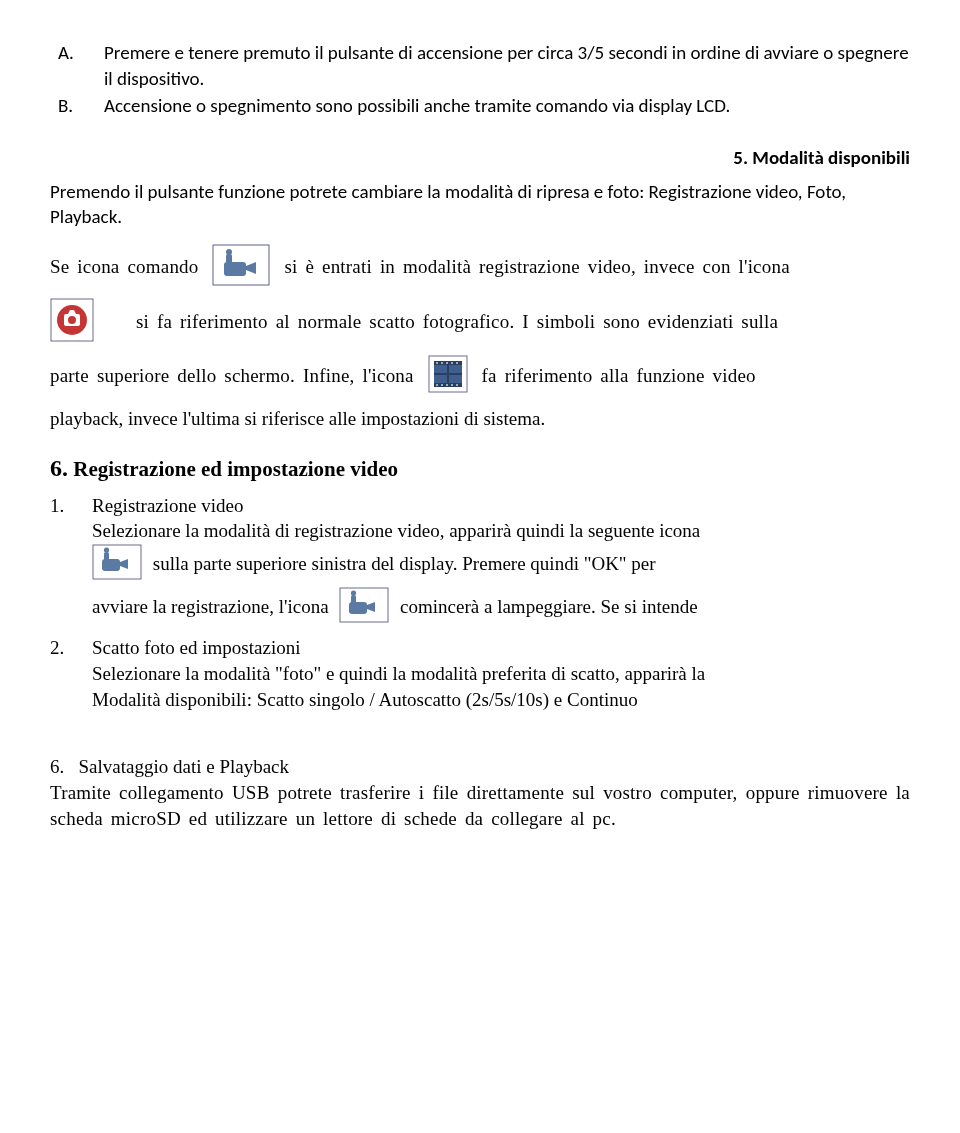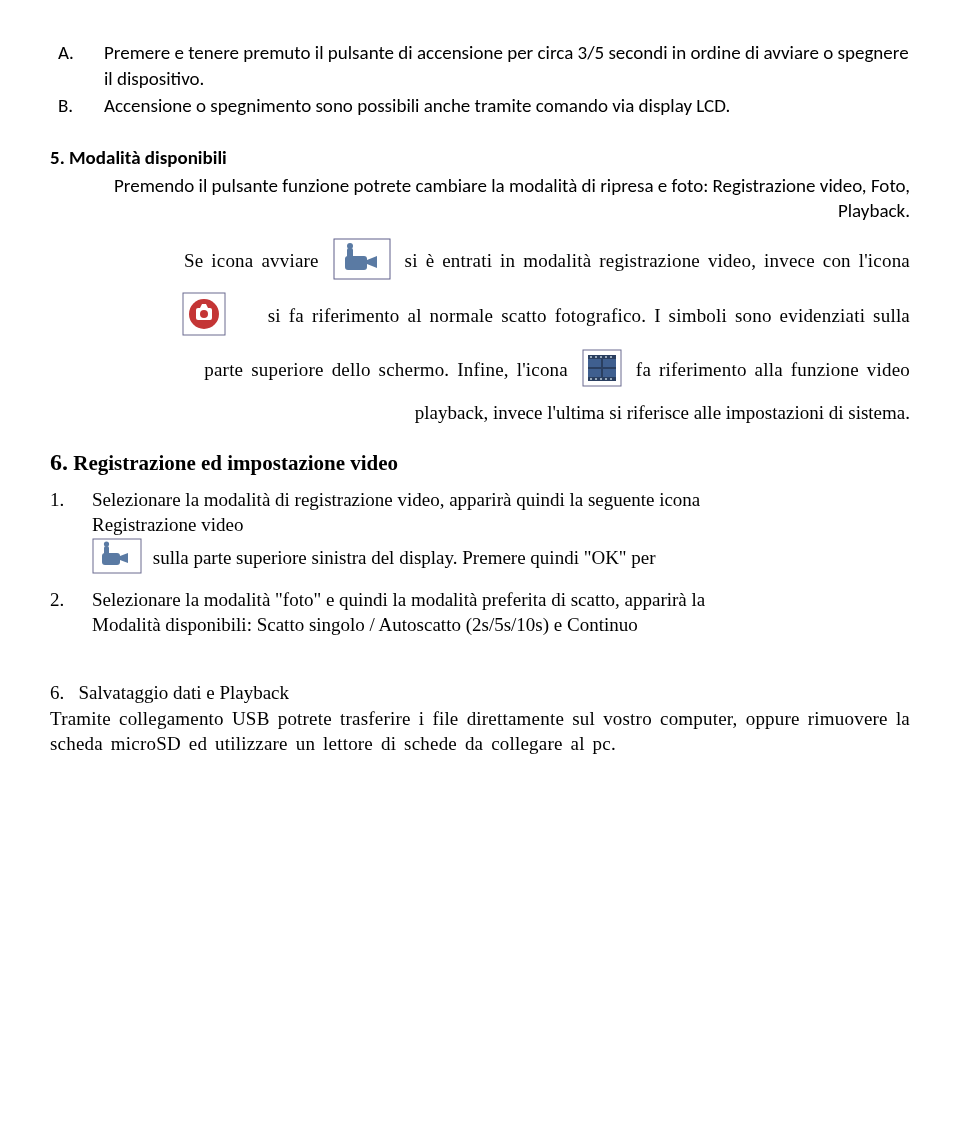--- a/index.html
+++ b/index.html
@@ -62,41 +62,40 @@
     flex-shrink: 0;
   }
   .num-body {
     flex: 1;
   }
   .gap-top {
     margin-top: 42px;
   }
   .para {
     margin: 0 0 6px 0;
-    text-align: right;
   }
   svg { display: inline-block; }
 </style>
 </head>
 <body>
 
 <div class="list-item calibri">
   <div class="list-marker">A.</div>
   <div class="list-body">Premere e tenere premuto il pulsante di accensione per circa 3/5 secondi in ordine di avviare o spegnere il dispositivo.</div>
 </div>
 <div class="list-item calibri">
   <div class="list-marker">B.</div>
   <div class="list-body">Accensione o spegnimento sono possibili anche tramite comando via display LCD.</div>
 </div>
 
-<p class="bold calibri" style="margin-top:26px;margin-bottom:2px;">5.   Modalità disponibili</p>
+<p class="bold calibri" style="margin-top:26px;margin-bottom:8px;text-align:right;">5.   Modalità disponibili</p>
 <p class="calibri para">Premendo il pulsante funzione potrete cambiare la modalità di ripresa e foto: Registrazione video, Foto, Playback.</p>
 
 <p class="flow flow-wide para" style="margin-top:14px;">
-  <span>Se icona avviare</span>
+  <span>Se icona comando</span>
   <span class="icon">
     <svg width="58" height="42" viewBox="0 0 58 42">
       <rect x="1" y="1" width="56" height="40" fill="#fff" stroke="#5f5f8a" stroke-width="1"></rect>
       <rect x="12" y="18" width="22" height="14" rx="3" fill="#5a7aa3"></rect>
       <path d="M34 22 L44 18 L44 30 L34 26 Z" fill="#5a7aa3"></path>
       <rect x="14" y="10" width="6" height="10" rx="2" fill="#5a7aa3"></rect>
       <circle cx="17" cy="8" r="3" fill="#5a7aa3"></circle>
     </svg>
   </span>
   <span>si è entrati in modalità registrazione video, invece con l'icona</span>
@@ -141,40 +140,54 @@
 </p>
 <p class="para">playback, invece l'ultima si riferisce alle impostazioni di sistema.</p>
 
 <p class="section-title">
   <span class="num">6.</span><span> Registrazione ed impostazione video</span>
 </p>
 
 <div class="num-item">
   <div class="num-marker">1.</div>
   <div class="num-body">
+    <div>Registrazione video</div>
     <div>Selezionare la modalità di registrazione video, apparirà quindi la seguente icona</div>
-    <div>Registrazione video</div>
     <div>
       <span class="icon" style="margin-left:0;">
         <svg width="50" height="36" viewBox="0 0 50 36">
           <rect x="1" y="1" width="48" height="34" fill="#fff" stroke="#6a6a8f" stroke-width="1"></rect>
           <rect x="10" y="15" width="18" height="12" rx="3" fill="#5a7aa3"></rect>
           <path d="M28 18 L36 15 L36 25 L28 22 Z" fill="#5a7aa3"></path>
           <rect x="12" y="8" width="5" height="9" rx="2" fill="#5a7aa3"></rect>
           <circle cx="14.5" cy="6" r="2.6" fill="#5a7aa3"></circle>
         </svg>
       </span>
       <span>sulla parte superiore sinistra del display. Premere quindi "OK" per</span>
     </div>
+    <div>
+      <span>avviare la registrazione, l'icona</span>
+      <span class="icon">
+        <svg width="50" height="36" viewBox="0 0 50 36">
+          <rect x="1" y="1" width="48" height="34" fill="#fff" stroke="#6a6a8f" stroke-width="1"></rect>
+          <rect x="10" y="15" width="18" height="12" rx="3" fill="#5a7aa3"></rect>
+          <path d="M28 18 L36 15 L36 25 L28 22 Z" fill="#5a7aa3"></path>
+          <rect x="12" y="8" width="5" height="9" rx="2" fill="#5a7aa3"></rect>
+          <circle cx="14.5" cy="6" r="2.6" fill="#5a7aa3"></circle>
+        </svg>
+      </span>
+      <span>comincerà a lampeggiare. Se si intende</span>
+    </div>
   </div>
 </div>
 
 <div class="num-item">
   <div class="num-marker">2.</div>
   <div class="num-body">
+    <div>Scatto foto ed impostazioni</div>
     <div>Selezionare la modalità "foto" e quindi la modalità preferita di scatto, apparirà la</div>
     <div>Modalità disponibili: Scatto singolo / Autoscatto (2s/5s/10s) e Continuo</div>
   </div>
 </div>
 
 <div class="gap-top">
   <span>6.</span>
   &nbsp;&nbsp;<span>Salvataggio dati e Playback</span>
 </div>
 <p class="flow flow-wide para" style="text-align:justify;">Tramite collegamento USB potrete trasferire i file direttamente sul vostro computer, oppure rimuovere la scheda microSD ed utilizzare un lettore di schede da collegare al pc.</p>

